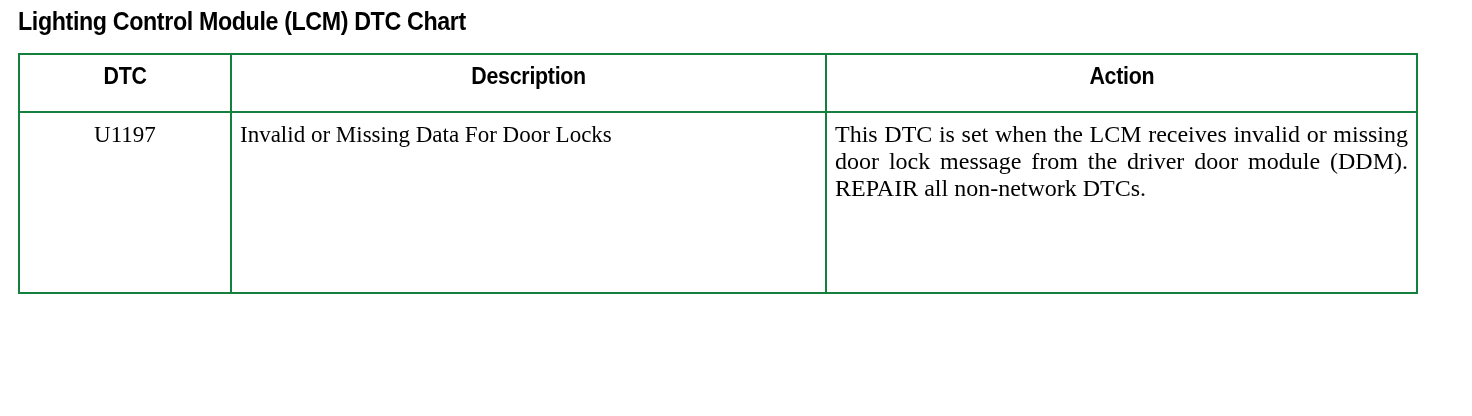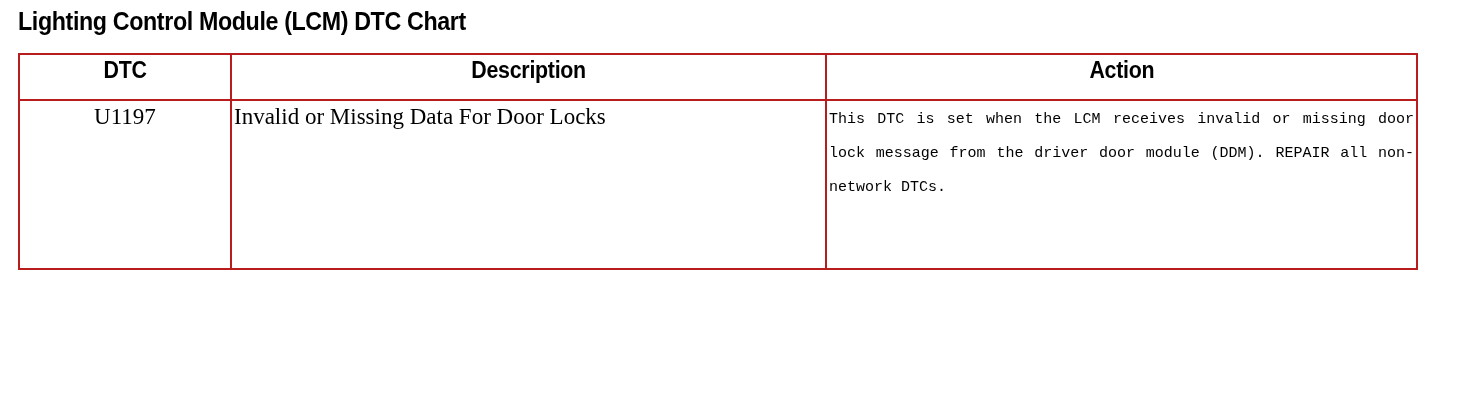--- a/index.html
+++ b/index.html
@@ -33,23 +33,23 @@
   #dtc-table {
     position: absolute;
     left: 18px;
     top: 53px;
     width: 1398px;
     border-collapse: collapse;
     table-layout: fixed;
   }
 
   #dtc-table td, #dtc-table th {
-    border: 2px solid #b91c1c;
+    border: 2px solid #15803d;
     vertical-align: top;
-    padding: 2px;
+    padding: 8px;
   }
 
   
   .col-dtc      { width: 212px; }
   .col-desc     { width: 595px; }
   .col-action   { width: 591px; }
 
   thead th {
     height: 40px;
     vertical-align: middle;
@@ -78,25 +78,24 @@
     text-align: left;
     font-size: 23px;
     line-height: 27px;
     padding: 12px 10px 0 16px;
     margin-left: 48px;
   }
 
   .cell-action {
     text-align: justify;
     text-align-last: left;
-    font-size: 15px;
-    line-height: 34px;
+    font-size: 24px;
+    line-height: 27px;
     padding: 12px 12px 0 15px;
     hyphens: none;
-    font-family: Liberation Mono, monospace;
   }
 </style>
 </head>
 <body>
 
 <div id="page-title">Lighting Control Module (LCM) DTC Chart</div>
 
 <table id="dtc-table">
   <colgroup>
     <col class="col-dtc">

